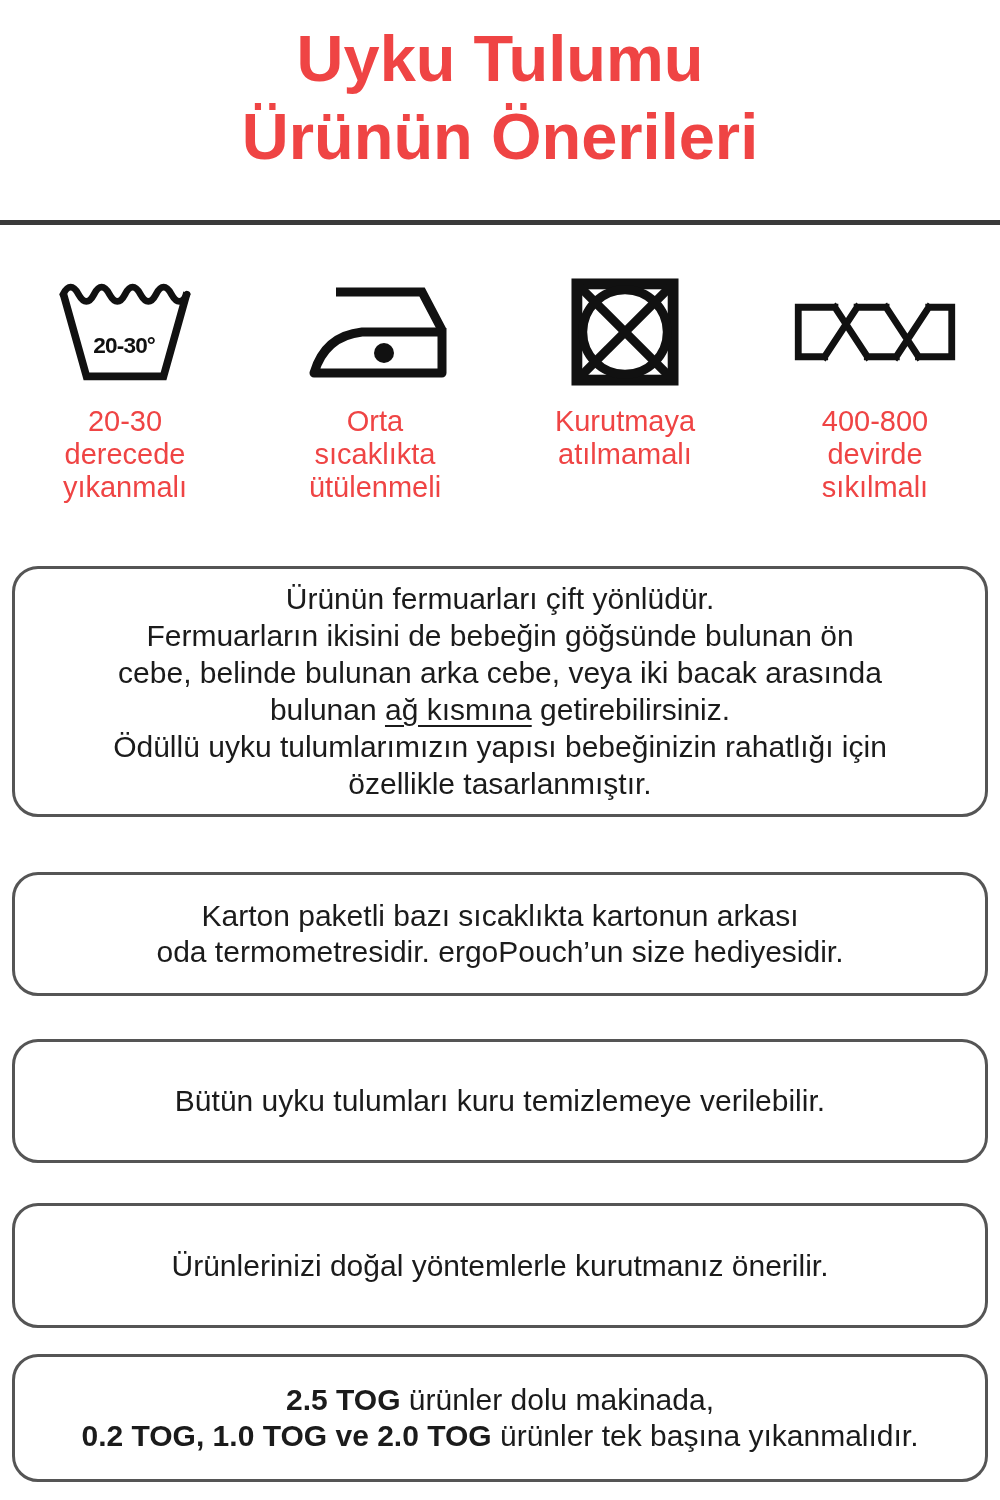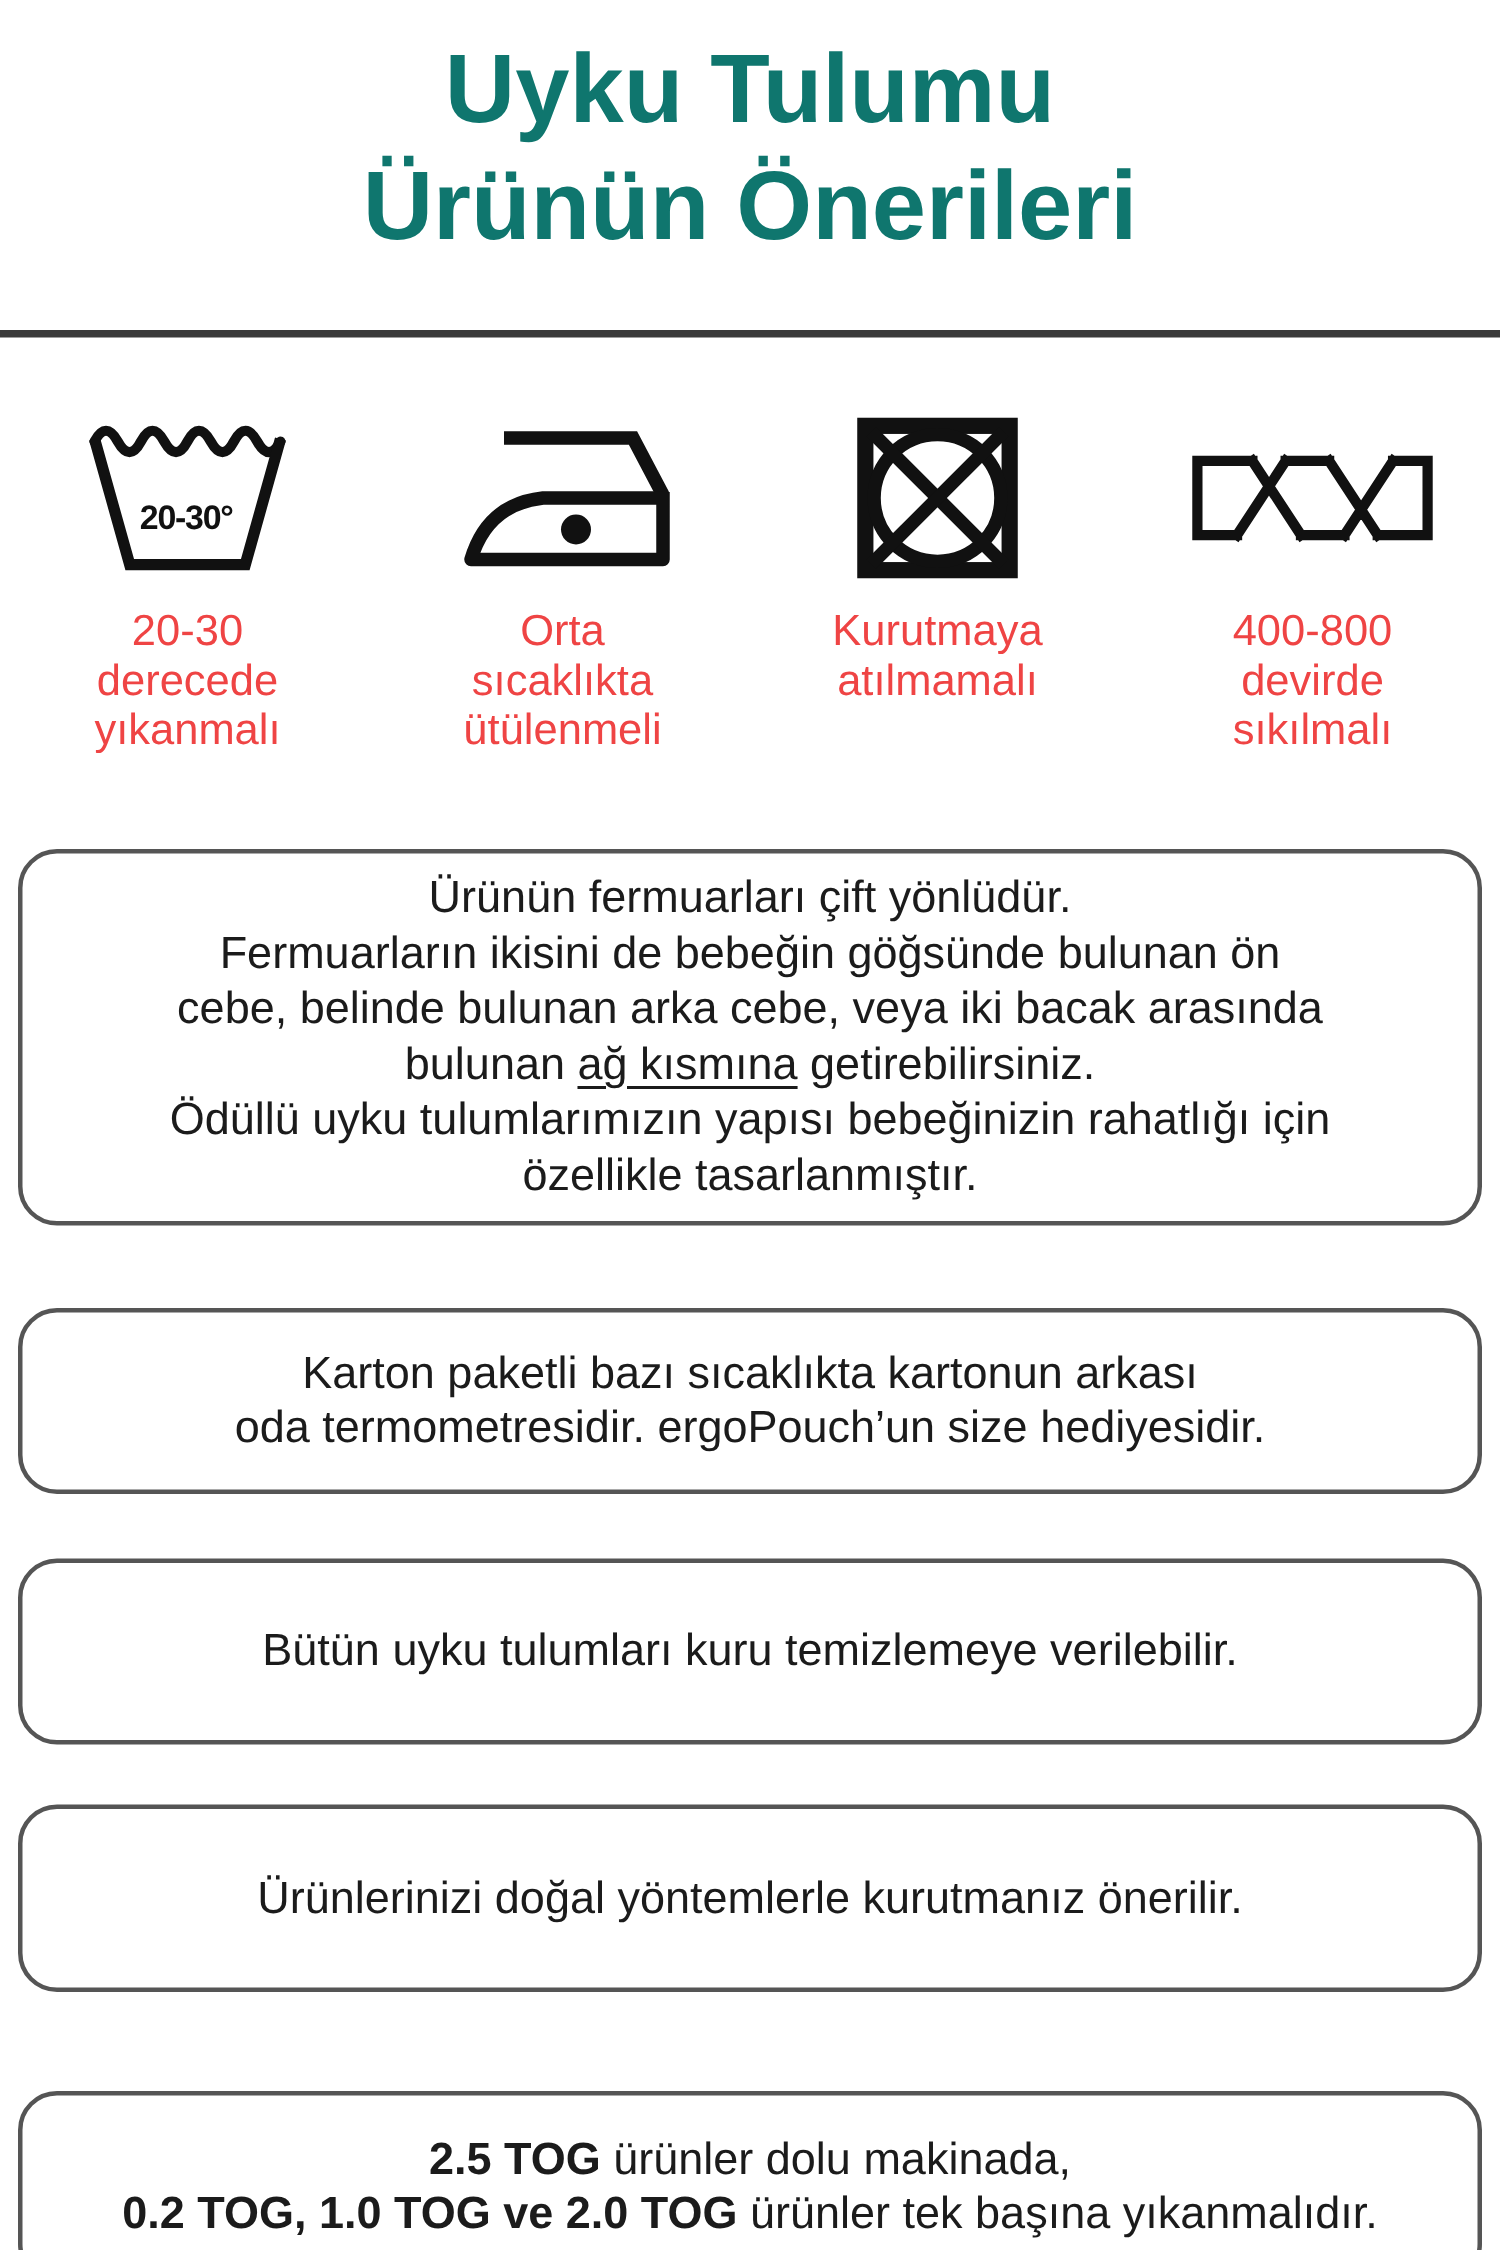--- a/index.html
+++ b/index.html
@@ -12,21 +12,21 @@
   }
   .page { width: 1000px; height: 1500px; }
 
   
   .title {
     margin-top: 20px;
     text-align: center;
     font-size: 65px;
     font-weight: 700;
     line-height: 1.2;
-    color: #0f766e;
+    color: #ef4444;
     letter-spacing: 0px;
   }
 
   .divider {
     margin-top: 44px;
     width: 100%;
     height: 5px;
     background: #3a3a3a;
   }
 
@@ -70,21 +70,21 @@
     justify-content: center;
     text-align: center;
     font-size: 30px;
     line-height: 1.23;
     color: #1b1b1b;
     padding: 12px 18px;
   }
   .box-zipper        { min-height: 245px; margin-bottom: 55px; }
   .box-thermometer   { min-height: 124px; margin-bottom: 43px; }
   .box-dry-cleaning  { min-height: 124px; margin-bottom: 40px; }
-  .box-natural-dry   { min-height: 125px; margin-bottom: 66px; }
+  .box-natural-dry   { min-height: 125px; margin-bottom: 26px; }
   .box-tog           { min-height: 128px; }
 
   .u {
     text-decoration: underline;
     text-decoration-thickness: 2px;
     text-underline-offset: 5px;
   }
   .b { font-weight: 700; }
 
   svg { display: block; }

